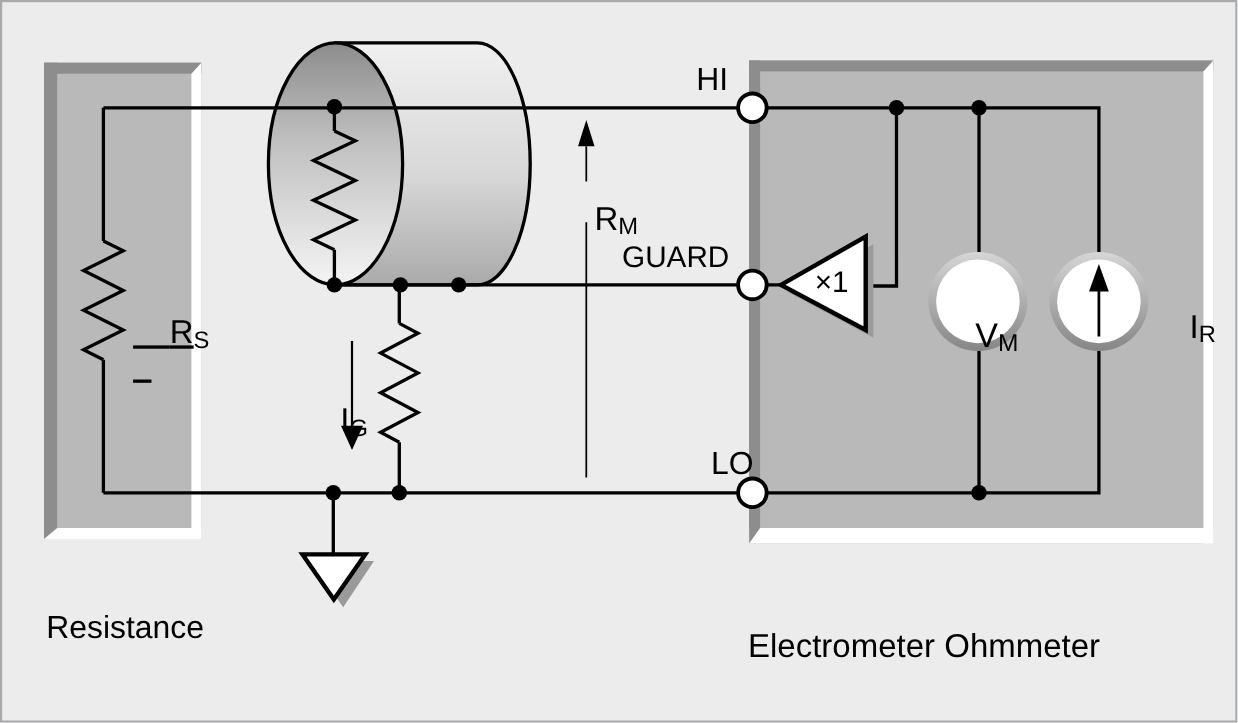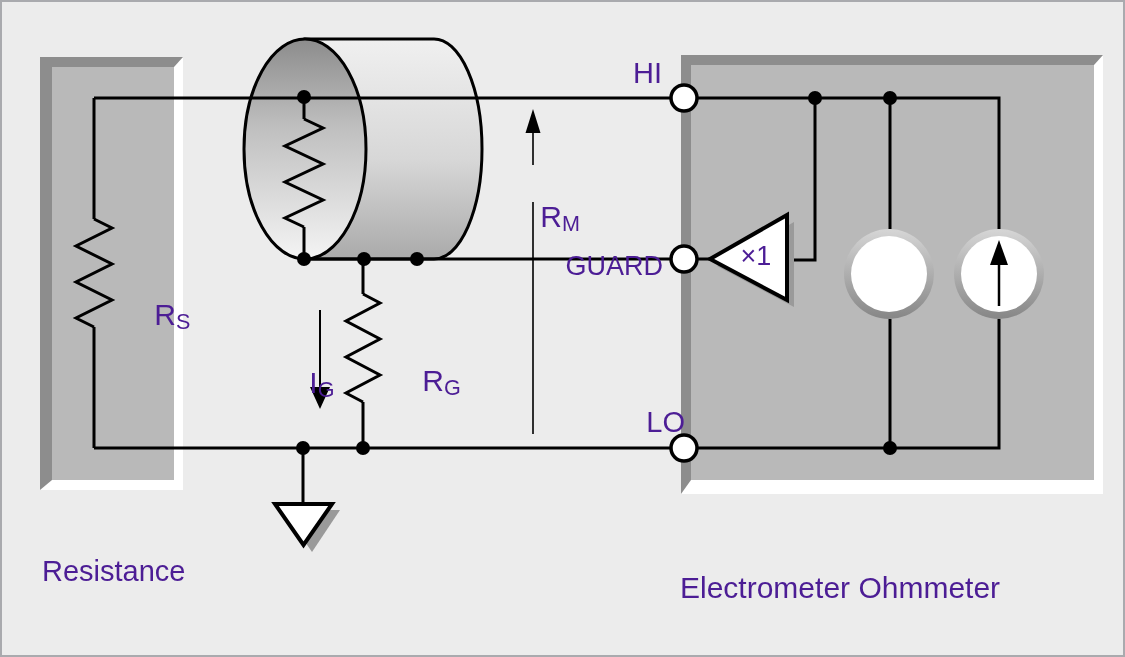--- a/index.html
+++ b/index.html
@@ -1,21 +1,21 @@
 <!DOCTYPE html>
 <html><head>
 <meta charset="utf-8">
 <style>
   html,body { margin:0; padding:0; background:#ffffff; }
   .canvas {
     position:relative; width:1125px; height:657px;
     background:#ececec; border:2px solid #a9aaae; box-sizing:border-box;
     overflow:hidden;
     font-family:"Liberation Sans", sans-serif;
-    color:#4c1d95;
+    color:#000000;
   }
   .graybox { position:absolute; box-sizing:border-box; background:#b9b9b9; }
   .dut-box {
     left:38px; top:55px; width:143px; height:433px;
     border-left:12px solid #8d8d8d; border-top:10px solid #8d8d8d;
     border-right:9px solid #ffffff; border-bottom:10px solid #ffffff;
   }
   .meter-box {
     left:679px; top:53px; width:422px; height:439px;
     border-left:10px solid #8d8d8d; border-top:10px solid #8d8d8d;
@@ -124,38 +124,41 @@
       <circle cx="415" cy="257" r="7"></circle>
       <circle cx="813" cy="96" r="7"></circle>
       <circle cx="888" cy="96" r="7"></circle>
       <circle cx="301" cy="446" r="7"></circle>
       <circle cx="361" cy="446" r="7"></circle>
       <circle cx="888" cy="446" r="7"></circle>
     </g>
   </svg>
 
   <div class="lbl f29 right" style="left:598px; top:56px; width:62px;">HI</div>
-  <div class="lbl f27 right" style="left:518px; top:218px; width:143px;margin-top:32px;">GUARD</div>
+  <div class="lbl f27 right" style="left:518px; top:218px; width:143px;">GUARD</div>
   <div class="lbl f29 right" style="left:621px; top:405px; width:62px;">LO</div>
 
-  <div class="lbl f30" style="left:119px; top:265px;">
+  <div class="lbl f30" style="left:119px; top:253px;text-decoration:underline;">
     <span>R</span><sub>S</sub>
-  </div>
-  <div class="lbl f30" style="left:387px; top:331px;">
-    <span>R</span><sub>G</sub>
   </div>
   <div class="lbl f30" style="left:274px; top:333px;">
     <span>I</span><sub>G</sub>
   </div>
-  <div class="lbl f30" style="left:505px; top:167px;">
+  <div class="lbl f30" style="left:505px; top:150px;">
     <span>R</span><sub>M</sub>
   </div>
 
   <div class="lbl f27 center" style="left:728px; top:240px; width:52px;">×1</div>
 
+  <div class="lbl f31 center" style="left:845px; top:254px; width:84px;">
+    <span>V</span><sub>M</sub>
+  </div>
+  <div class="lbl f30" style="left:1046px; top:248px;">
+    <span>I</span><sub>R</sub>
+  </div>
 
   <div class="lbl caption-left" style="left:40px; top:492px;">
     <div>Resistance</div>
     
   </div>
 
   <div class="lbl caption-right" style="left:678px; top:496px;">
     <div>Electrometer Ohmmeter</div>
     
     

